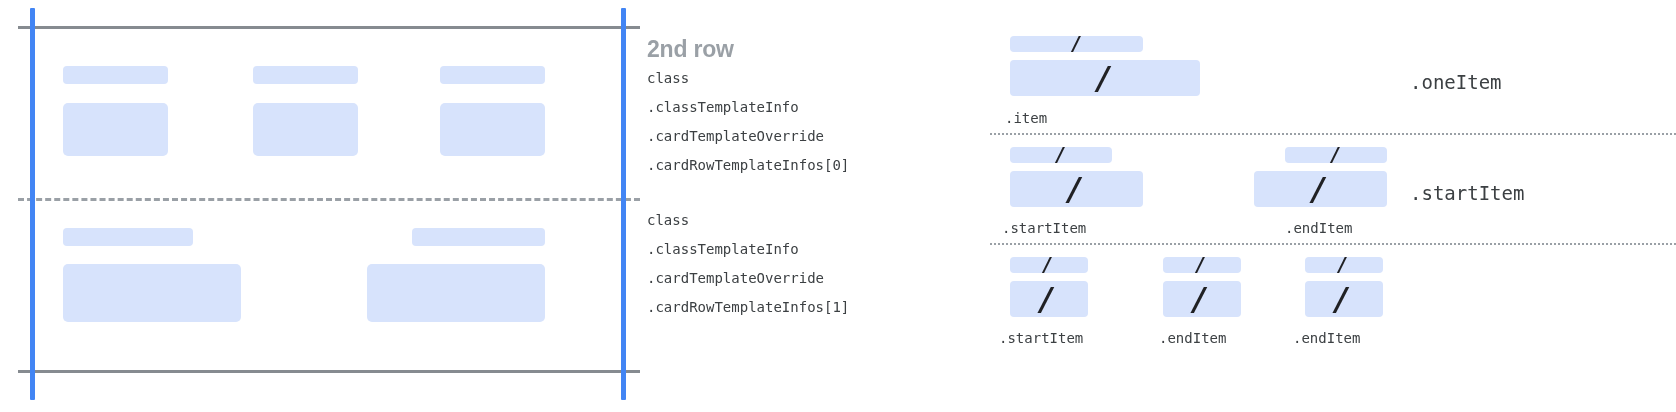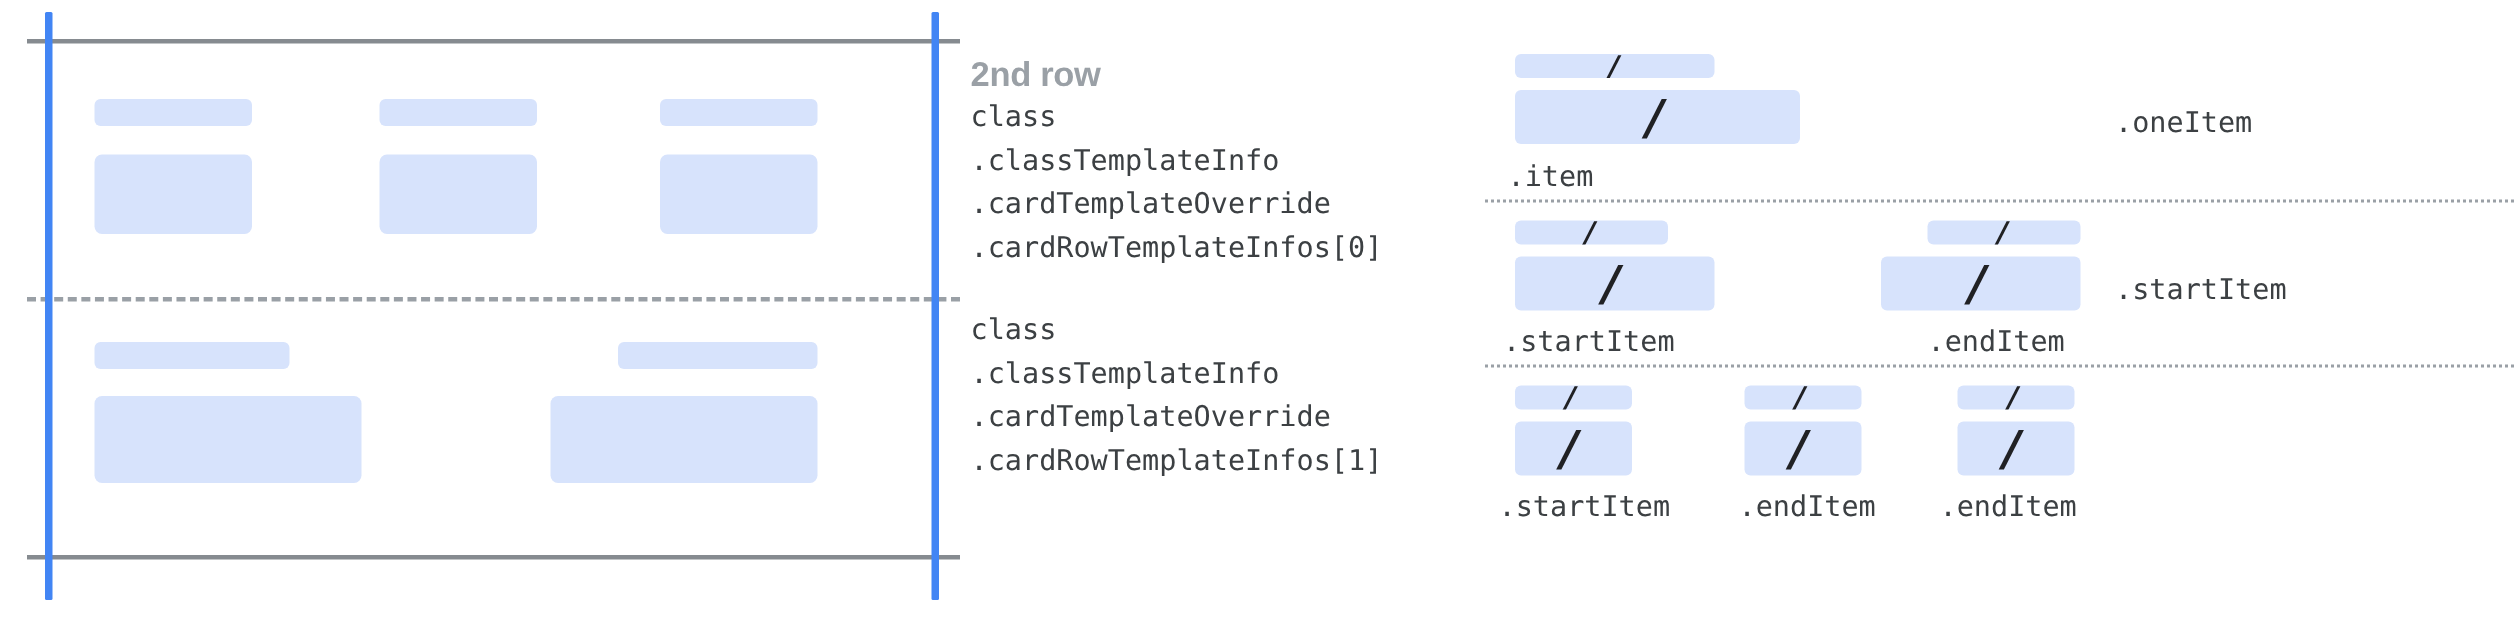--- a/index.html
+++ b/index.html
@@ -29,21 +29,21 @@
   .row-block{position:absolute;left:0;width:360px;margin-left:42px;}
   .row-title{
     font-family:"Liberation Sans",sans-serif;
     font-size:23px;font-weight:bold;color:#9aa0a6;
     letter-spacing:-0.2px;
     line-height:30px;
     white-space:nowrap;
   }
   .code-line{
     font-family:"DejaVu Sans Mono",monospace;
-    font-size:19px;color:#3c4043;
+    font-size:14px;color:#3c4043;
     line-height:29px;
     white-space:pre;
   }
   
   #right-panel{position:absolute;left:975px;top:0;width:701px;height:412px;}
   .sect-sep{
     position:absolute;height:0;left:15px;width:686px;
     border-top:2px dotted #9aa0a6;
   }
   .slash-chip{
@@ -57,21 +57,21 @@
     font-family:"DejaVu Serif",serif;
     font-style:italic;
     font-weight:bold;
     color:#202124;
     line-height:1;
     user-select:none;
   }
   .mono-label{
     position:absolute;
     font-family:"DejaVu Sans Mono",monospace;
-    font-size:19px;color:#3c4043;
+    font-size:14px;color:#3c4043;
     white-space:nowrap;
     line-height:22px;
   }
   .sect-name{
     position:absolute;
     font-family:"DejaVu Sans Mono",monospace;
     font-size:19px;color:#3c4043;
     white-space:nowrap;
     line-height:22px;
   }

